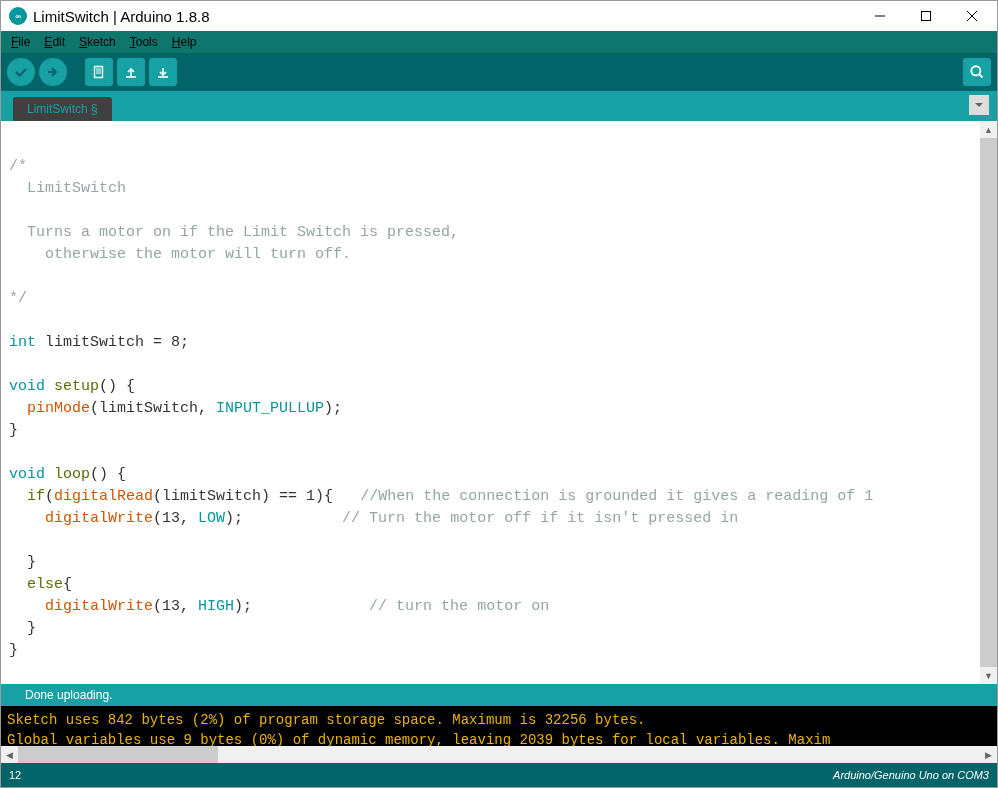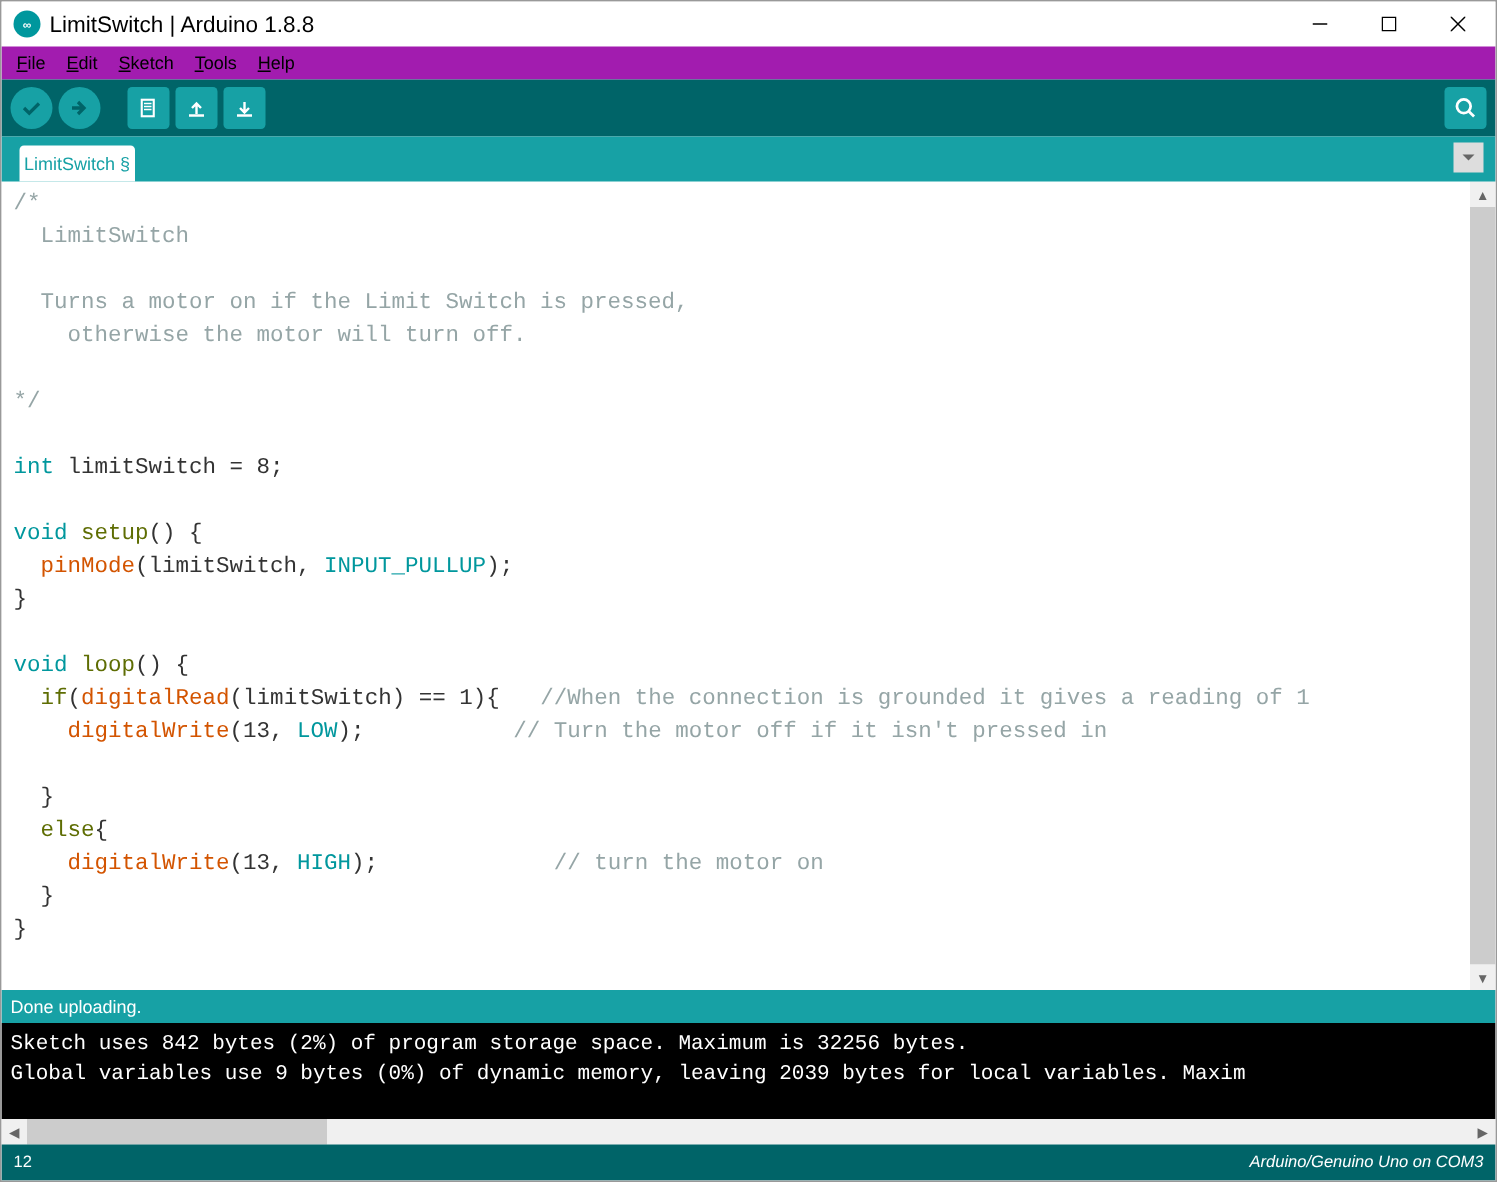--- a/index.html
+++ b/index.html
@@ -3,45 +3,45 @@
 <meta charset="utf-8">
 <style>
 * { box-sizing: border-box; margin: 0; padding: 0; }
 body { width: 998px; height: 788px; font-family: "Segoe UI", Arial, sans-serif; background: #fff; overflow: hidden; border: 1px solid #999; display: flex; flex-direction: column; }
 .titlebar { height: 30px; background: #fff; display: flex; align-items: center; padding: 0 2px; }
 .titlebar .app-icon { width: 18px; height: 18px; border-radius: 50%; background: #00979d; margin: 0 6px; display:flex; align-items:center; justify-content:center; color:#fff; font-size:8px; font-weight:bold; }
 .titlebar .title { font-size: 15px; color: #000; }
 .win-controls { margin-left: auto; display: flex; }
 .win-btn { width: 46px; height: 30px; display:flex; align-items:center; justify-content:center; font-size:14px; }
 .win-btn svg { width:10px; height:10px; }
-.menubar { height: 22px; background:#a21caf; display:flex; align-items:center; padding:0 4px; font-size:12px; gap:2px; }
+.menubar { height: 22px; background:#0f766e; display:flex; align-items:center; padding:0 4px; font-size:12px; gap:2px; }
 .menuitem { padding:2px 6px; }
 .menuitem span.ul { text-decoration: underline; }
 .toolbar { height: 38px; background:#006468; display:flex; align-items:center; padding:0 6px; }
 .tbtn { width:28px; height:28px; border-radius:50%; background:#17a1a5; margin-right:4px; display:flex; align-items:center; justify-content:center; color:#fff; }
 .tbtn svg { width:14px; height:14px; fill:#006468; }
 .tbtn.rect { border-radius:3px; width:28px; height:28px; background:#17a1a5; }
 .tbtn.rect svg { fill:#fff; }
 .spacer { flex:1; }
 .serial-btn { width:28px; height:28px; border-radius:3px; background:#17a1a5; display:flex; align-items:center; justify-content:center; }
 .tabbar { height:30px; background:#17a1a5; display:flex; align-items:flex-end; padding:0 6px; position:relative; }
-.tab { background:#ffffff; padding:5px 3px; font-size:12px; color:#17a1a5; border-top-left-radius:3px; border-top-right-radius:3px; margin-left:6px; }
+.tab { background:#404040; padding:5px 14px; font-size:12px; color:#17a1a5; border-top-left-radius:3px; border-top-right-radius:3px; margin-left:6px; }
 .tabdrop { position:absolute; right:8px; top:4px; width:20px; height:20px; background:#ddd; display:flex; align-items:center; justify-content:center; }
 .editor-wrap { flex:1; display:flex; background:#fff; min-height:0; }
-.editor { flex:1; font-family: "Consolas","Courier New",monospace; font-size:15px; line-height:22px; padding:4px 8px; white-space:pre; overflow:auto; color:#333; }
+.editor { flex:1; font-family: "Consolas","Courier New",monospace; font-size:15px; line-height:22px; padding:4px 8px; white-space:pre; overflow:auto; color:#333;margin-top:31px; }
 .scrollbar-v { width:17px; background:#f0f0f0; display:flex; flex-direction:column; }
 .sb-arrow { height:17px; background:#f0f0f0; display:flex; align-items:center; justify-content:center; color:#666; font-size:9px; }
 .sb-thumb-v { flex:1; background:#ccc; margin:0; }
 .c-comment { color:#95a5a6; }
 .c-type { color:#00979d; }
 .c-kw { color:#5e6d03; }
 .c-fn { color:#d35400; }
 .c-const { color:#00979d; }
-.status { height:22px; background:#17a1a5; color:#fff; font-size:12px; display:flex; align-items:center; padding:0 6px; }
-.console { height:64px; background:#000; color:#ffffff; font-family:"Consolas","Courier New",monospace; font-size:14px; padding:4px 6px; white-space:pre; overflow:hidden; line-height:20px; }
+.status { height:22px; background:#17a1a5; color:#fff; font-size:12px; display:flex; align-items:center; padding:0 24px; }
+.console { height:40px; background:#000; color:#eab308; font-family:"Consolas","Courier New",monospace; font-size:14px; padding:4px 6px; white-space:pre; overflow:hidden; line-height:20px; }
 .hscroll { height:17px; background:#f0f0f0; display:flex; }
 .sb-arrow-h { width:17px; display:flex; align-items:center; justify-content:center; color:#666; font-size:9px;}
 .sb-thumb-h { flex:0 0 200px; background:#ccc; }
 .sb-track-h { flex:1; }
 .footer { height:24px; background:#006468; color:#fff; font-size:11px; display:flex; align-items:center; padding:0 8px; }
 .footer .right { margin-left:auto; font-style: italic; }
 </style>
 </head>
 <body>
 

